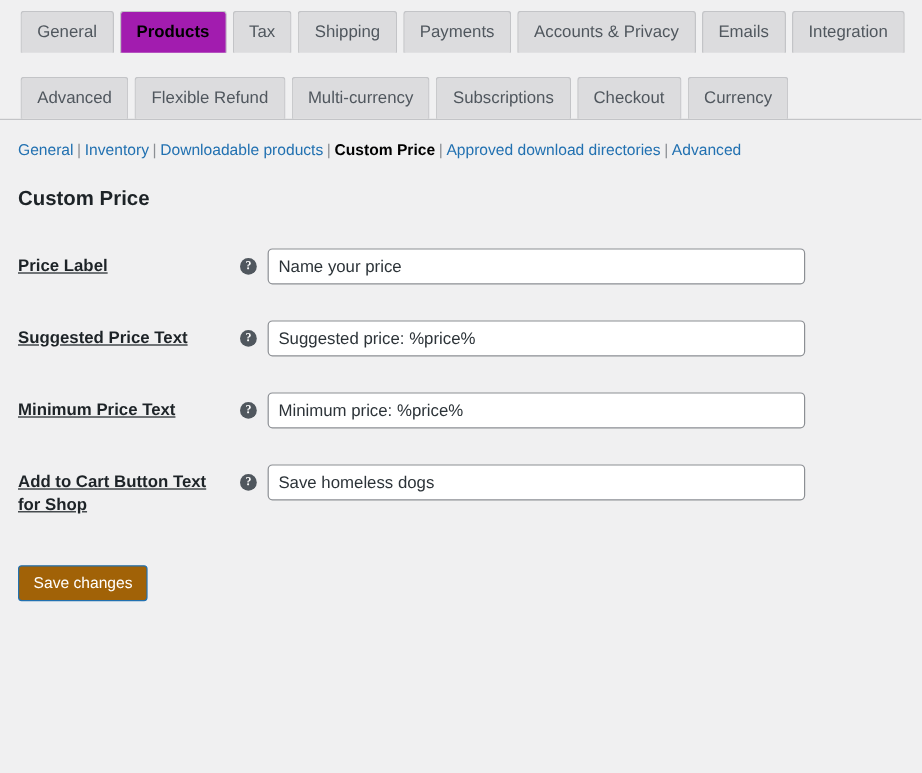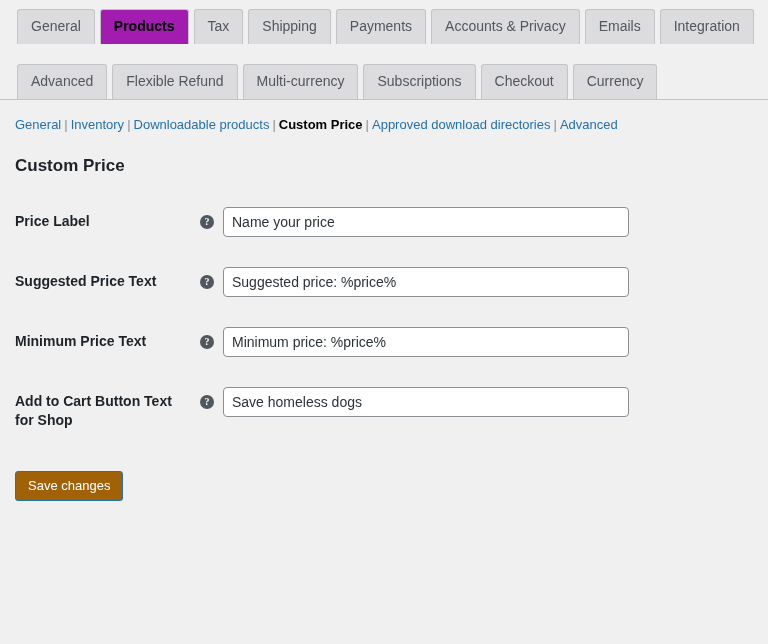--- a/index.html
+++ b/index.html
@@ -106,20 +106,21 @@
   }
   .form-table th {
     width: 200px;
     padding: 20px 10px 20px 15px;
     text-align: left;
     font-weight: 700;
     font-size: 14px;
     line-height: 1.35;
     color: #1d2327;
     box-sizing: border-box;
+    text-decoration: underline;
   }
   .form-table th .label-text {
     display: block;
     max-width: 190px;
   }
   .form-table td {
     padding: 15px 10px 15px 0;
     position: relative;
   }
   .field-wrap {
@@ -140,21 +141,21 @@
     font-weight: 700;
     line-height: 14px;
     text-align: center;
     font-family: "Liberation Serif", serif;
     cursor: help;
     user-select: none;
   }
 
   
   input.text-field {
-    width: 406px;
+    width: 448px;
     height: 30px;
     box-sizing: border-box;
     padding: 0 8px;
     border: 1px solid #8c8f94;
     border-radius: 4px;
     background: #ffffff;
     color: #2c3338;
     font-family: "Liberation Sans", sans-serif;
     font-size: 14px;
     line-height: 28px;

